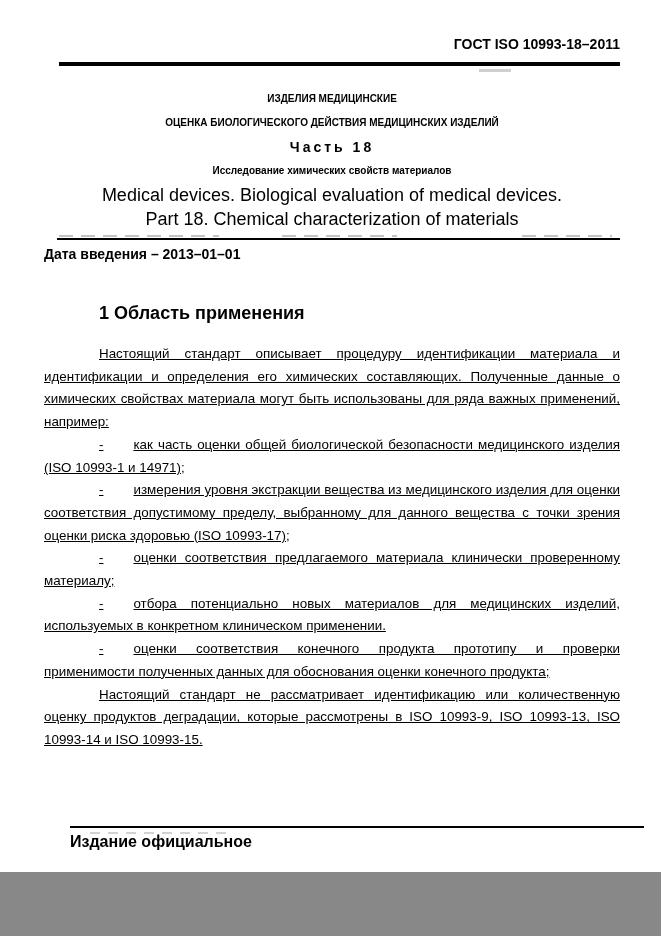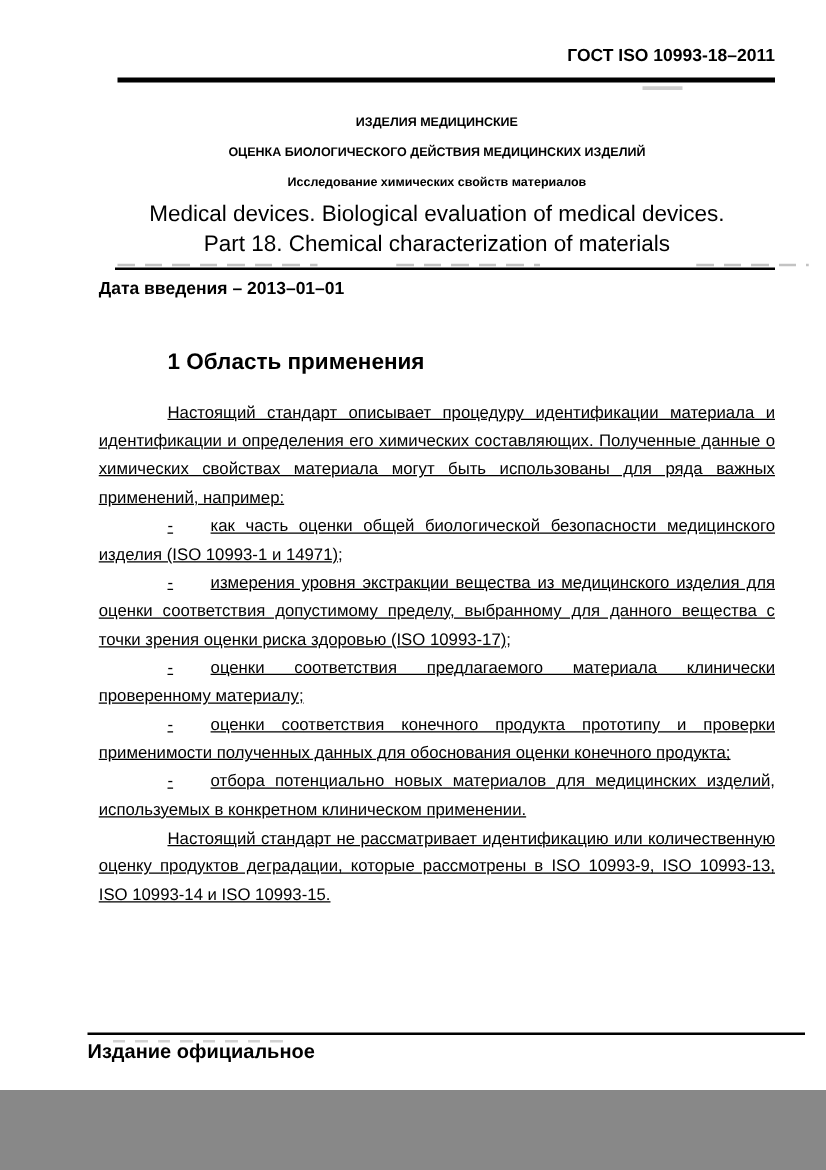--- a/index.html
+++ b/index.html
@@ -5,21 +5,21 @@
   html, body { margin:0; padding:0; background:#888; }
   .page {
     position: relative;
     width: 661px;
     height: 872px;
     margin: 0 auto;
     background: #ffffff;
     color: #000000;
     font-family: "Liberation Sans", sans-serif;
     box-sizing: border-box;
-    padding: 0 41px 0 79px;
+    padding: 0 41px 0 44px;
     overflow: hidden;
   }
 
   .doc-number {
     padding-top: 37px;
     text-align: right;
     font-weight: bold;
     font-size: 14px;
     line-height: 15px;
   }
@@ -126,20 +126,21 @@
   <div class="doc-number">ГОСТ ISO 10993-18–2011</div>
 
 
   <div class="thick-rule">
     <div class="artifact art-head-1"></div>
   </div>
 
   <div class="title-block">
     <div class="title-line t-ru">ИЗДЕЛИЯ МЕДИЦИНСКИЕ</div>
     <div class="title-line t-ru">ОЦЕНКА БИОЛОГИЧЕСКОГО ДЕЙСТВИЯ МЕДИЦИНСКИХ ИЗДЕЛИЙ</div>
+    <div class="title-line t-part">Часть 18</div>
     <div class="title-line t-ru">Исследование химических свойств материалов</div>
     <div class="title-line t-en">Medical devices. Biological evaluation of medical devices.</div>
     <div class="title-line t-en">Part 18. Chemical characterization of materials</div>
   </div>
 
   <div class="mid-rule">
     <div class="artifact art-mid-1"></div>
     <div class="artifact art-mid-2"></div>
     <div class="artifact art-mid-3"></div>
   </div>
@@ -147,22 +148,22 @@
   <div class="date-line">Дата введения – 2013–01–01</div>
 
   <div class="section-heading">1 Область применения</div>
 
   <div class="body-text">
     <p>Настоящий стандарт описывает процедуру идентификации материала и идентификации и определения его химических составляющих. Полученные данные о химических свойствах материала могут быть использованы для ряда важных применений, например:</p>
 
     <p><span class="li-marker">-</span><span>как часть оценки общей биологической безопасности медицинского изделия (ISO 10993-1 и 14971);</span></p>
     <p><span class="li-marker">-</span><span>измерения уровня экстракции вещества из медицинского изделия для оценки соответствия допустимому пределу, выбранному для данного вещества с точки зрения оценки риска здоровью (ISO 10993-17);</span></p>
     <p><span class="li-marker">-</span><span>оценки соответствия предлагаемого материала клинически проверенному материалу;</span></p>
+    <p><span class="li-marker">-</span><span>отбора потенциально новых материалов для медицинских изделий, используемых в конкретном клиническом применении.</span></p>
     <p><span class="li-marker">-</span><span>оценки соответствия конечного продукта прототипу и проверки применимости полученных данных для обоснования оценки конечного продукта;</span></p>
-    <p><span class="li-marker">-</span><span>отбора потенциально новых материалов для медицинских изделий, используемых в конкретном клиническом применении.</span></p>
 
     <p>Настоящий стандарт не рассматривает идентификацию или количественную оценку продуктов деградации, которые рассмотрены в ISO 10993-9, ISO 10993-13, ISO 10993-14 и ISO 10993-15.</p>
   </div>
 
   <div class="footer-rule">
     <div class="artifact art-foot-1"></div>
   </div>
   <div class="edition-note">Издание официальное</div>
   <div class="page-number">1</div>
 

